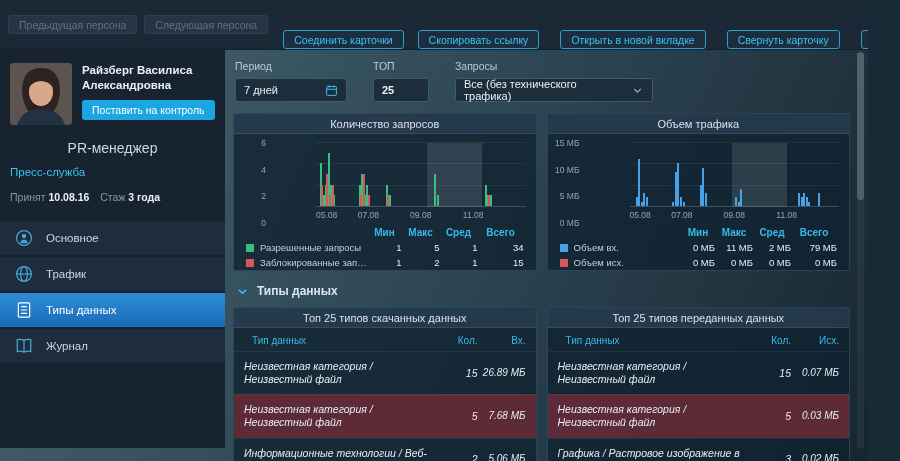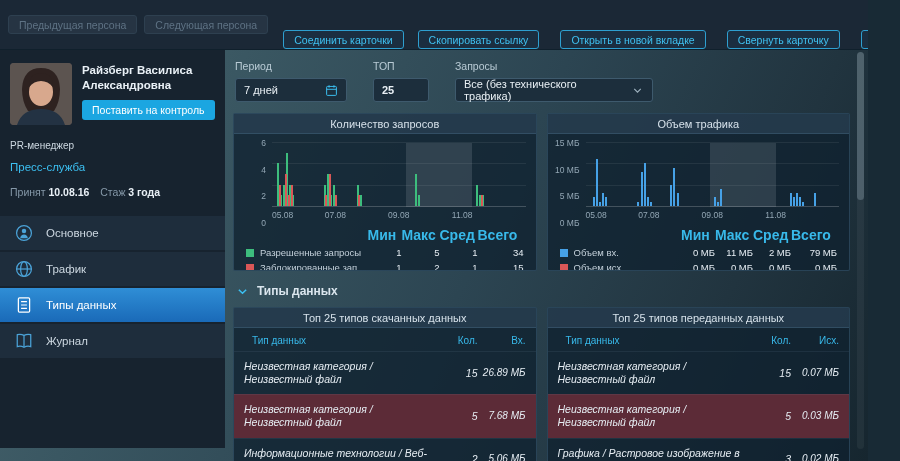--- a/index.html
+++ b/index.html
@@ -21,21 +21,21 @@
   .body { flex:1; display:flex; min-height:0; }
 
   
   .sidebar { flex:0 0 225px; width:225px; background:#17232f; display:flex; flex-direction:column; margin-bottom:13px; }
   .profile { padding:13px 10px 0 10px; }
   .profile-top { display:flex; gap:10px; }
   .avatar { width:62px; height:62px; flex:0 0 62px; border-radius:4px; overflow:hidden; background:#5a5250; }
   .avatar svg { display:block; width:100%; height:100%; }
   .p-name { font-size:11.5px; font-weight:bold; color:#e9f0f6; line-height:1.3; }
   .control-btn { margin-top:7px; background:#1ba6e1; color:#fff; border:none; border-radius:3px; font-size:10.5px; padding:4px 10px; cursor:pointer; font-family:inherit; }
-  .p-position { margin-top:15px; color:#cdd8e1; font-size:10px; }
+  .p-position { margin-top:15px; color:#cdd8e1; font-size:14px;text-align:center; }
   .p-dept { margin-top:10px; display:block; color:#3cc0f2; font-size:11.5px; text-decoration:none; cursor:pointer; }
   .p-meta { margin-top:13px; font-size:10.5px; color:#8598a8; }
   .p-meta b { color:#e9f0f6; }
   .p-meta .sp { margin-left:8px; }
 
   .menu { margin-top:18px; display:flex; flex-direction:column; gap:2px; }
   .menu-item { height:34px; display:flex; align-items:center; gap:13px; padding:0 15px; background:#1e2d3c; color:#cdd8e1; font-size:11.5px; cursor:pointer; }
   .mi-icon { width:18px; height:18px; color:#4ba3d8; display:flex; flex:0 0 18px; }
   .mi-icon svg { width:18px; height:18px; }
   .menu-item.active { background:linear-gradient(180deg,#2f8ed6,#1a6ab8); color:#fff; }
@@ -55,31 +55,31 @@
   .c-icon.chev { color:#9fb3c0; }
 
   .panel { background:rgba(15,33,47,0.78); border:1px solid rgba(84,126,155,0.35); border-radius:2px; min-width:0; }
   .panel-title { height:20px; line-height:20px; text-align:center; background:rgba(45,68,88,0.65); color:#d6e1ea; font-size:11px; border-bottom:1px solid rgba(84,126,155,0.3); }
 
   .charts-row { display:flex; gap:10px; }
   .chart-panel { flex:1; height:158px; display:flex; flex-direction:column; overflow:hidden; }
   .chart-body { display:flex; padding:9px 10px 0 4px; }
   .ylabels { position:relative; width:34px; flex:0 0 34px; }
   .ytick { position:absolute; right:6px; transform:translateY(50%); font-size:8.5px; color:#93a7b5; white-space:nowrap; }
-  .plot-wrap { flex:1; min-width:0; }
+  .plot-wrap { flex:1; min-width:0;margin-left:44px; }
   .plot { position:relative; height:64px; }
   .grid { position:absolute; left:0; right:0; height:1px; background:rgba(255,255,255,0.07); }
   .grid.base { background:rgba(255,255,255,0.2); }
   .band { position:absolute; top:0; bottom:0; background:rgba(165,180,190,0.18); }
   .bar { position:absolute; bottom:1px; width:2px; }
   .xlabels { position:relative; height:13px; margin-top:3px; }
   .xtick { position:absolute; font-size:8.5px; color:#93a7b5; transform:translateX(-50%); white-space:nowrap; }
   .xtick.first { transform:none; }
   .stats { margin-top:auto; display:grid; grid-template-columns:1fr 34px 38px 38px 46px; padding:4px 12px 9px 12px; row-gap:4px; align-items:center; }
-  .s-h { font-size:14px; color:#38b9ea; text-align:left; font-weight:bold; }
+  .s-h { font-size:10px; color:#38b9ea; text-align:center; font-weight:bold; }
   .s-v { font-size:9.5px; color:#e6edf3; text-align:right; white-space:nowrap; }
   .s-name { display:flex; align-items:center; gap:6px; font-size:9.5px; color:#c3d0da; min-width:0; }
   .swatch { width:8px; height:8px; flex:0 0 8px; }
   .s-label { overflow:hidden; text-overflow:ellipsis; white-space:nowrap; }
 
   .section-header { display:flex; align-items:center; gap:9px; margin:13px 2px 9px 4px; color:#dbe6ee; font-size:12px; font-weight:bold; cursor:pointer; }
   .sec-chev { color:#3cc0f2; display:flex; }
   .sec-chev svg { width:11px; height:11px; }
 
   .tables-row { flex:1; display:flex; gap:10px; align-items:flex-start; }

